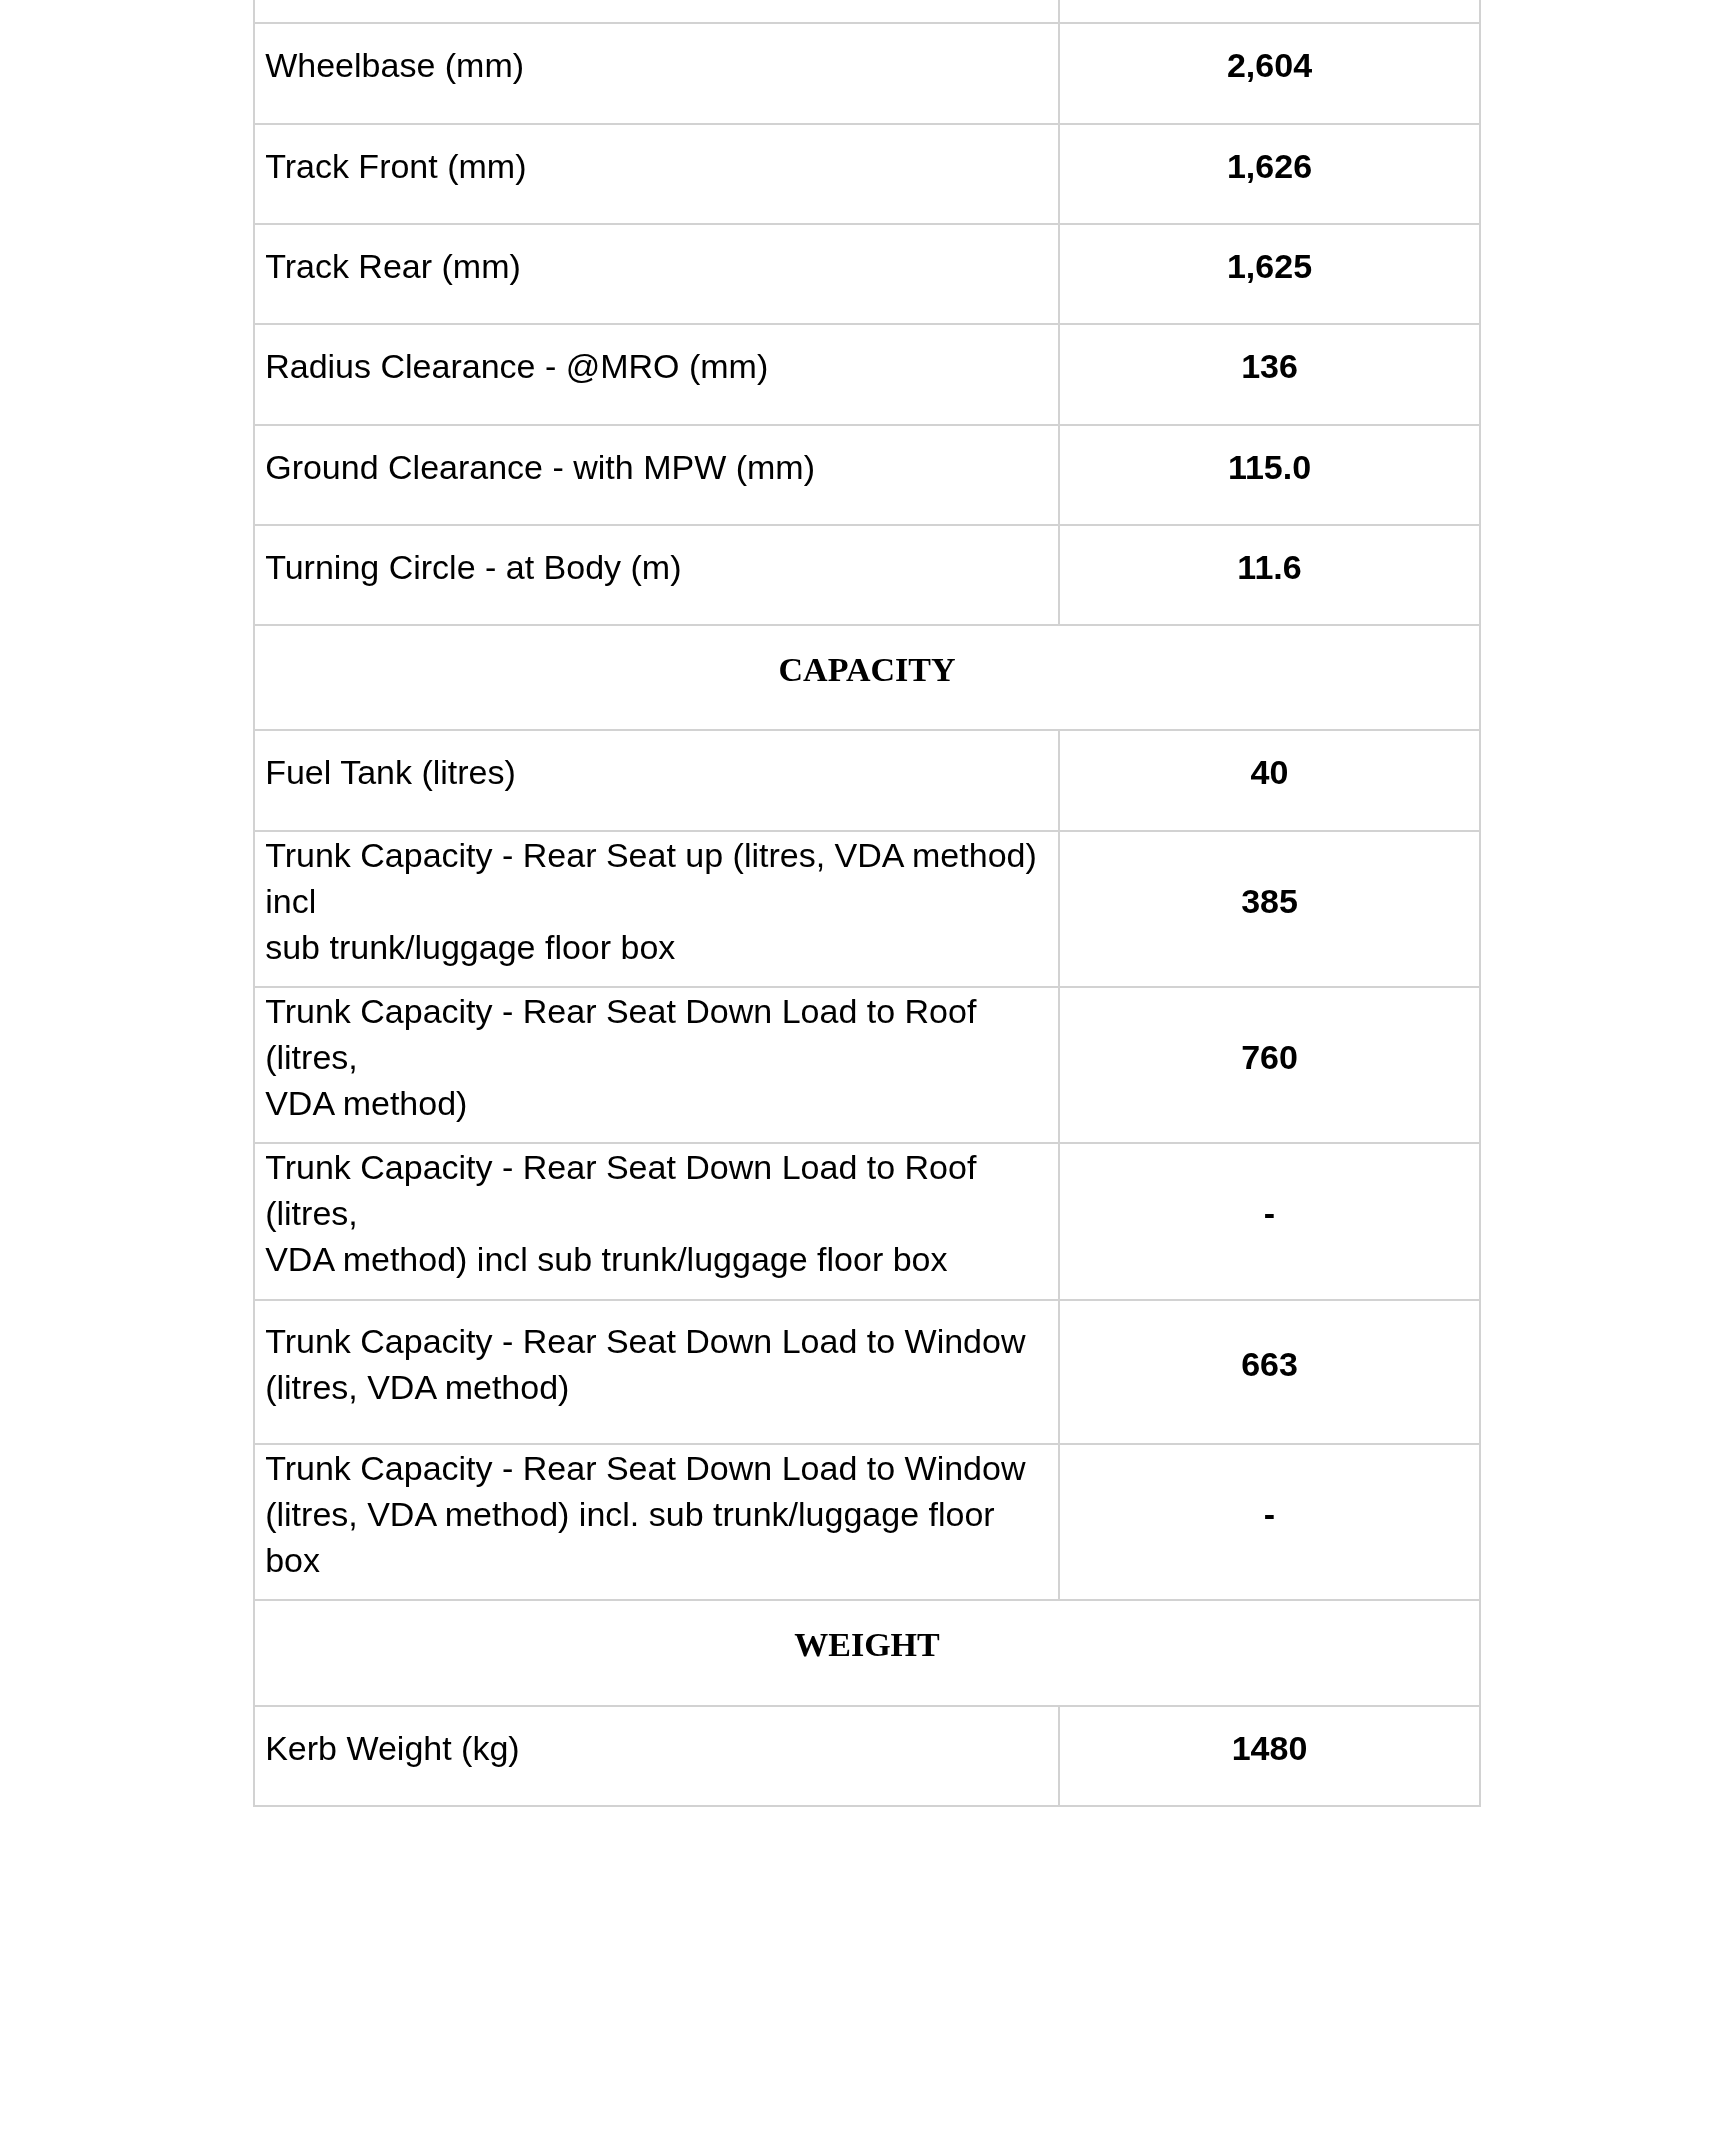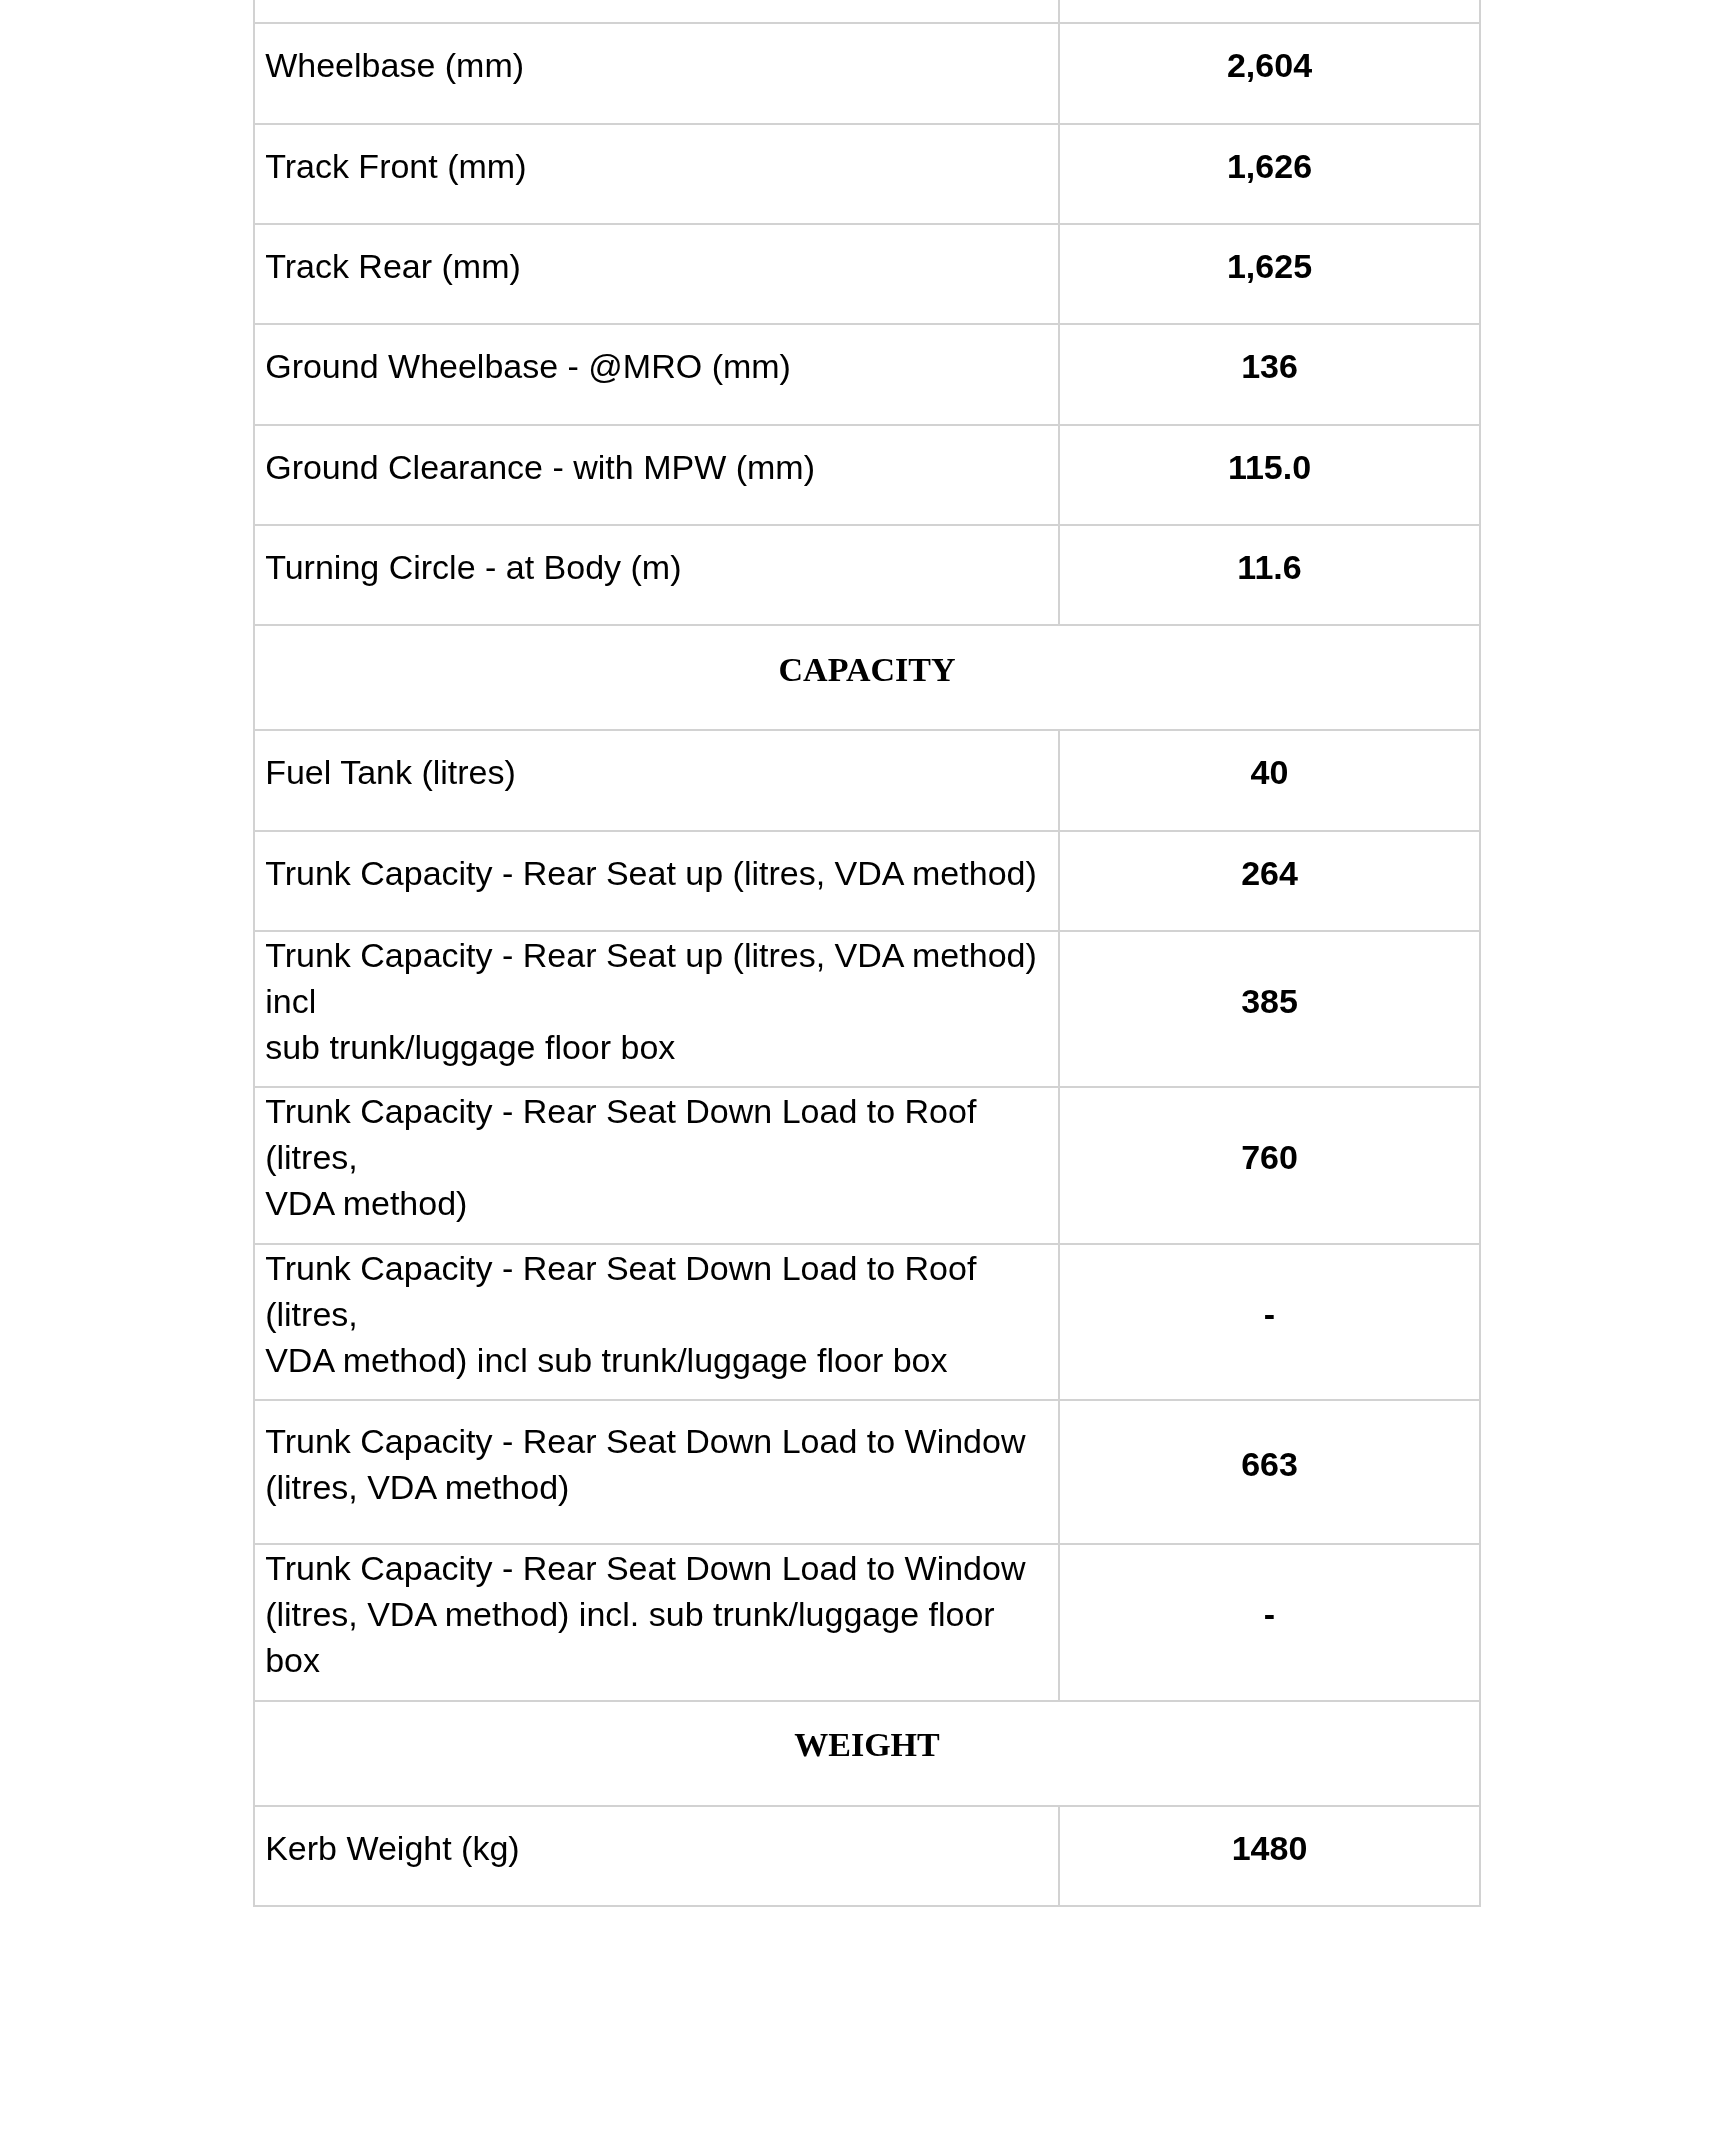--- a/index.html
+++ b/index.html
@@ -68,41 +68,37 @@
     </tr>
     <tr class="single">
       <td class="label">Track Front (mm)</td>
       <td class="value">1,626</td>
     </tr>
     <tr class="single">
       <td class="label">Track Rear (mm)</td>
       <td class="value">1,625</td>
     </tr>
     <tr class="single">
-      <td class="label">Ground Wheelbase - @MRO (mm)</td>
+      <td class="label">Radius Clearance - @MRO (mm)</td>
       <td class="value">136</td>
     </tr>
     <tr class="single">
       <td class="label">Ground Clearance - with MPW (mm)</td>
       <td class="value">115.0</td>
     </tr>
     <tr class="single">
       <td class="label">Turning Circle - at Body (m)</td>
       <td class="value">11.6</td>
     </tr>
     <tr class="section-row">
       <td class="section" colspan="2">CAPACITY</td>
     </tr>
     <tr class="single">
       <td class="label">Fuel Tank (litres)</td>
       <td class="value">40</td>
-    </tr>
-    <tr class="single">
-      <td class="label">Trunk Capacity - Rear Seat up (litres, VDA method)</td>
-      <td class="value">264</td>
     </tr>
     <tr class="double">
       <td class="label">Trunk Capacity - Rear Seat up (litres, VDA method) incl
 sub trunk/luggage floor box</td>
       <td class="value">385</td>
     </tr>
     <tr class="double">
       <td class="label">Trunk Capacity - Rear Seat Down Load to Roof (litres,
 VDA method)</td>
       <td class="value">760</td>

